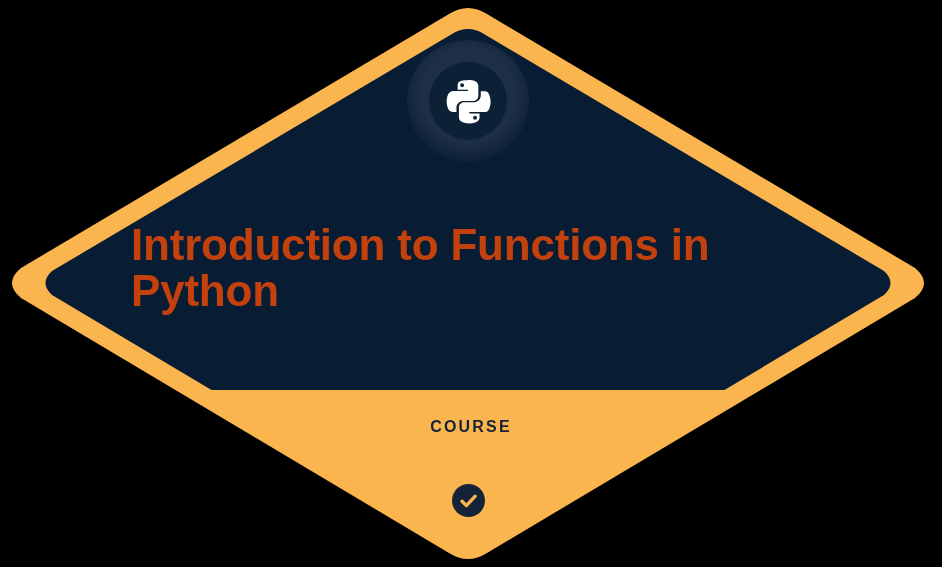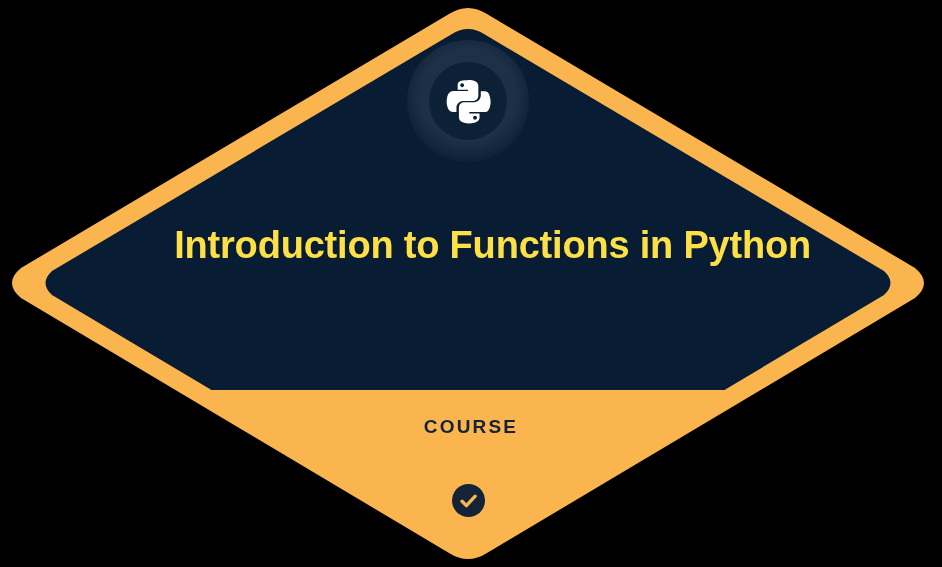--- a/index.html
+++ b/index.html
@@ -86,41 +86,41 @@
     width: 46px;
     height: 46px;
   }
 
   
   .course-title {
     position: absolute;
     left: 131px;
     top: 222px;
     width: 680px;
-    text-align: right;
-    color: #fde047;
+    text-align: left;
+    color: #c2410c;
     font-family: "Liberation Sans", sans-serif;
-    font-size: 38px;
+    font-size: 44px;
     font-weight: 700;
     line-height: 46px;
     letter-spacing: -0.2px;
   }
 
   
   .status-block {
     position: absolute;
     left: 131px;
     top: 409px;
     width: 680px;
     text-align: center;
   }
   .status-line {
     color: #142338;
     font-family: "Liberation Sans", sans-serif;
-    font-size: 19px;
+    font-size: 16px;
     font-weight: 700;
     line-height: 35px;
     letter-spacing: 2.2px;
   }
   .check-badge {
     position: absolute;
     left: 452px;
     top: 484px;
     width: 33px;
     height: 33px;

